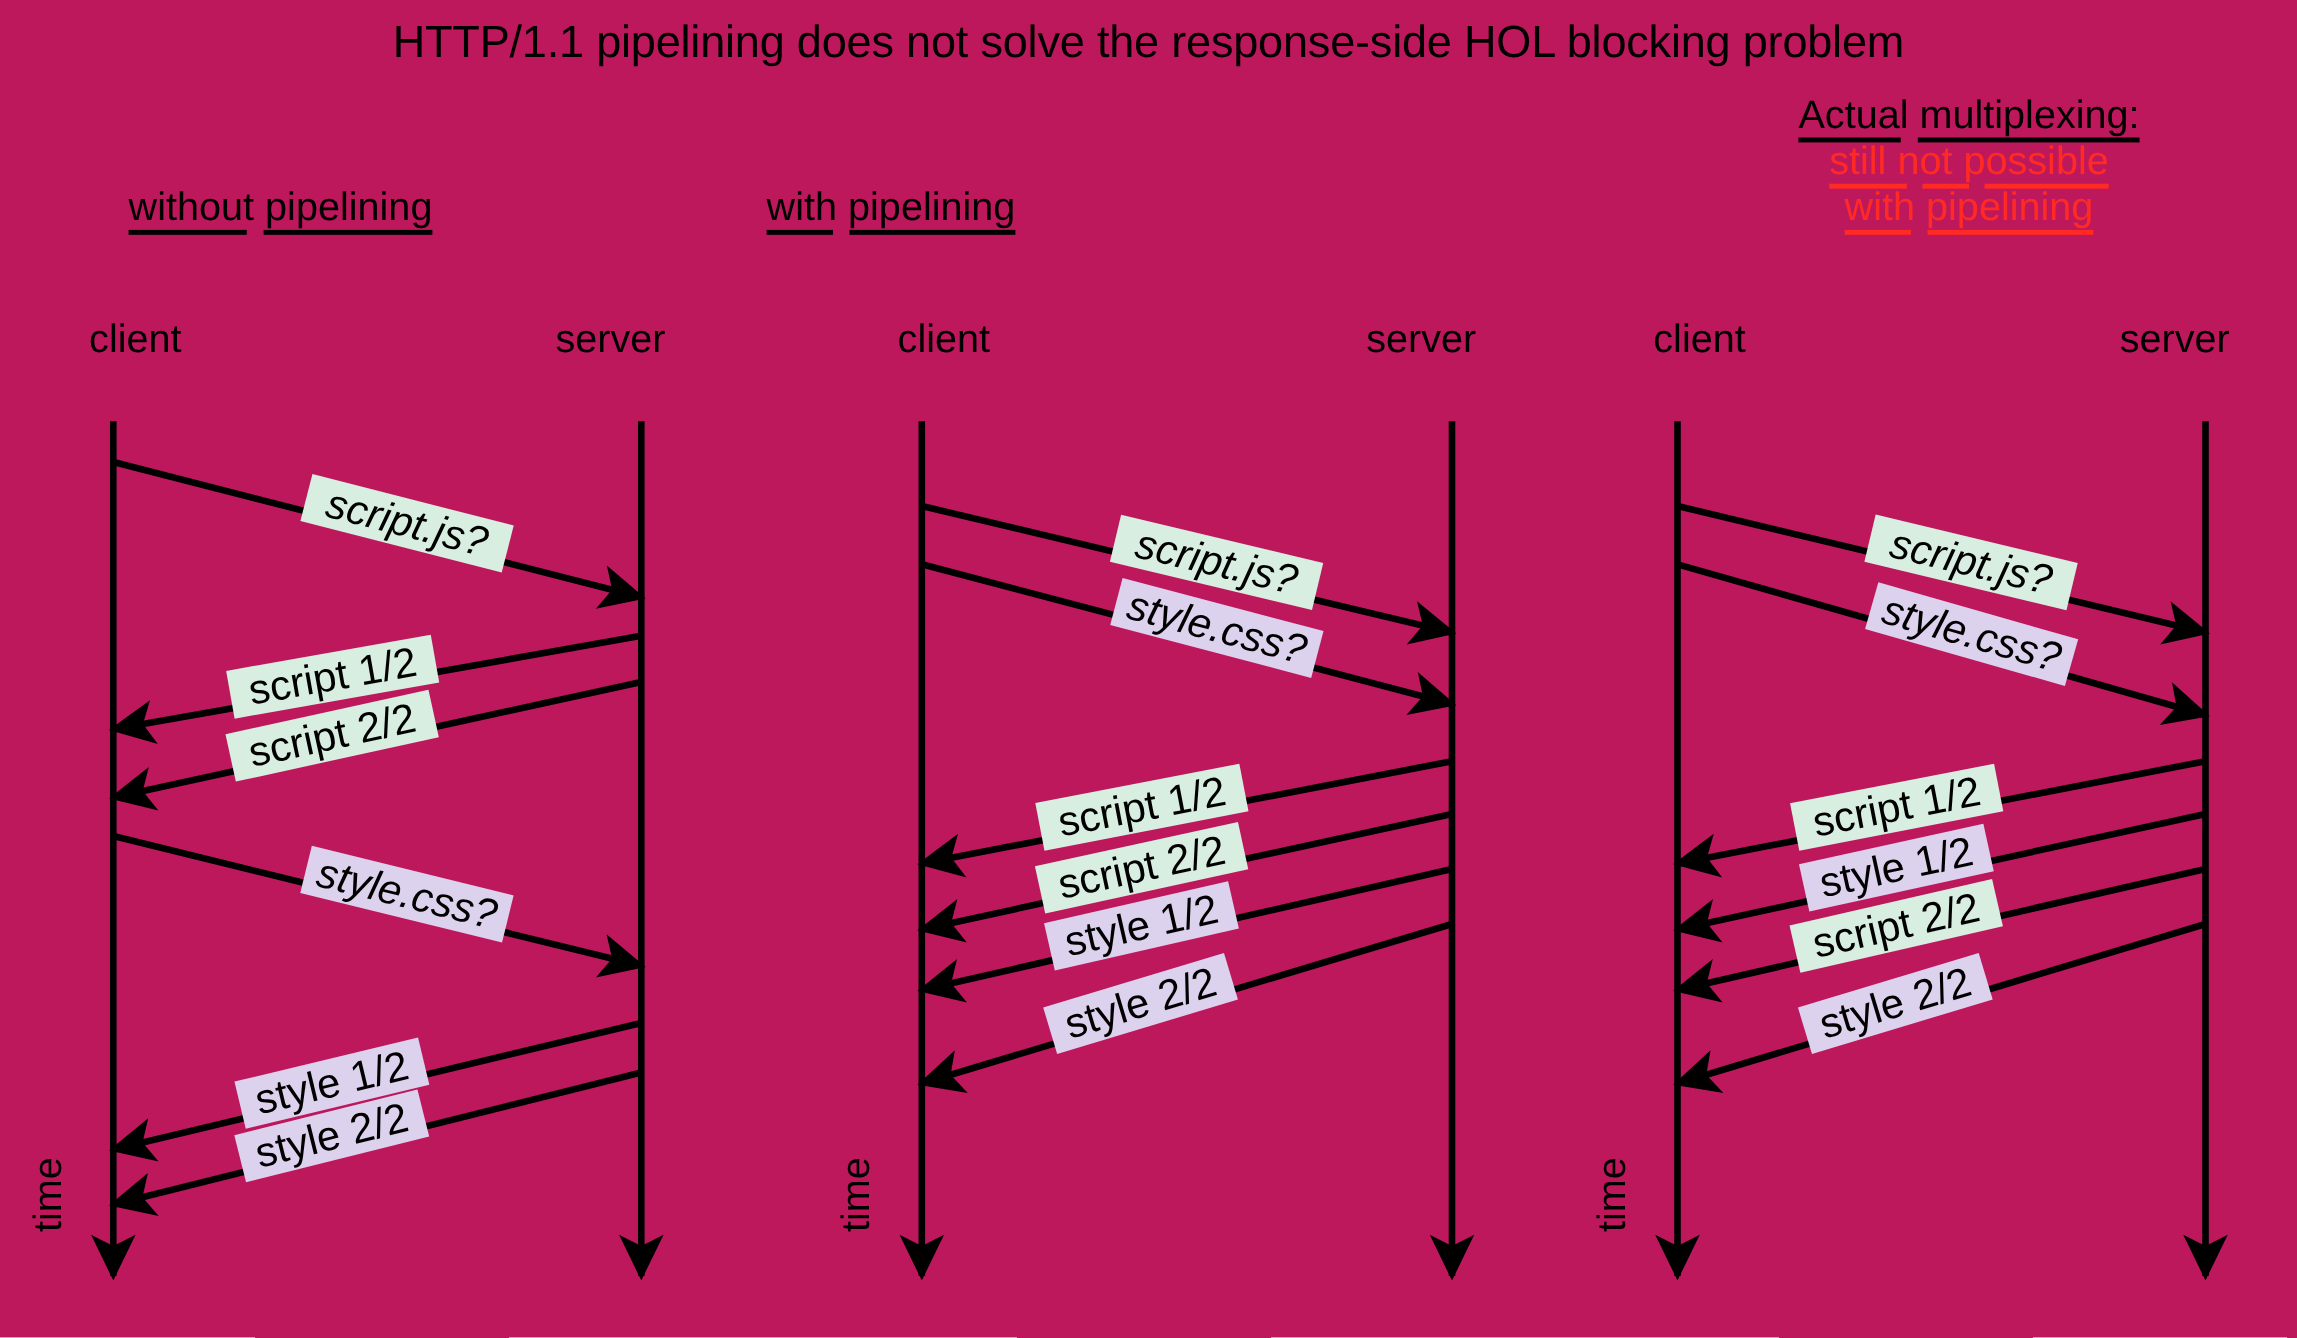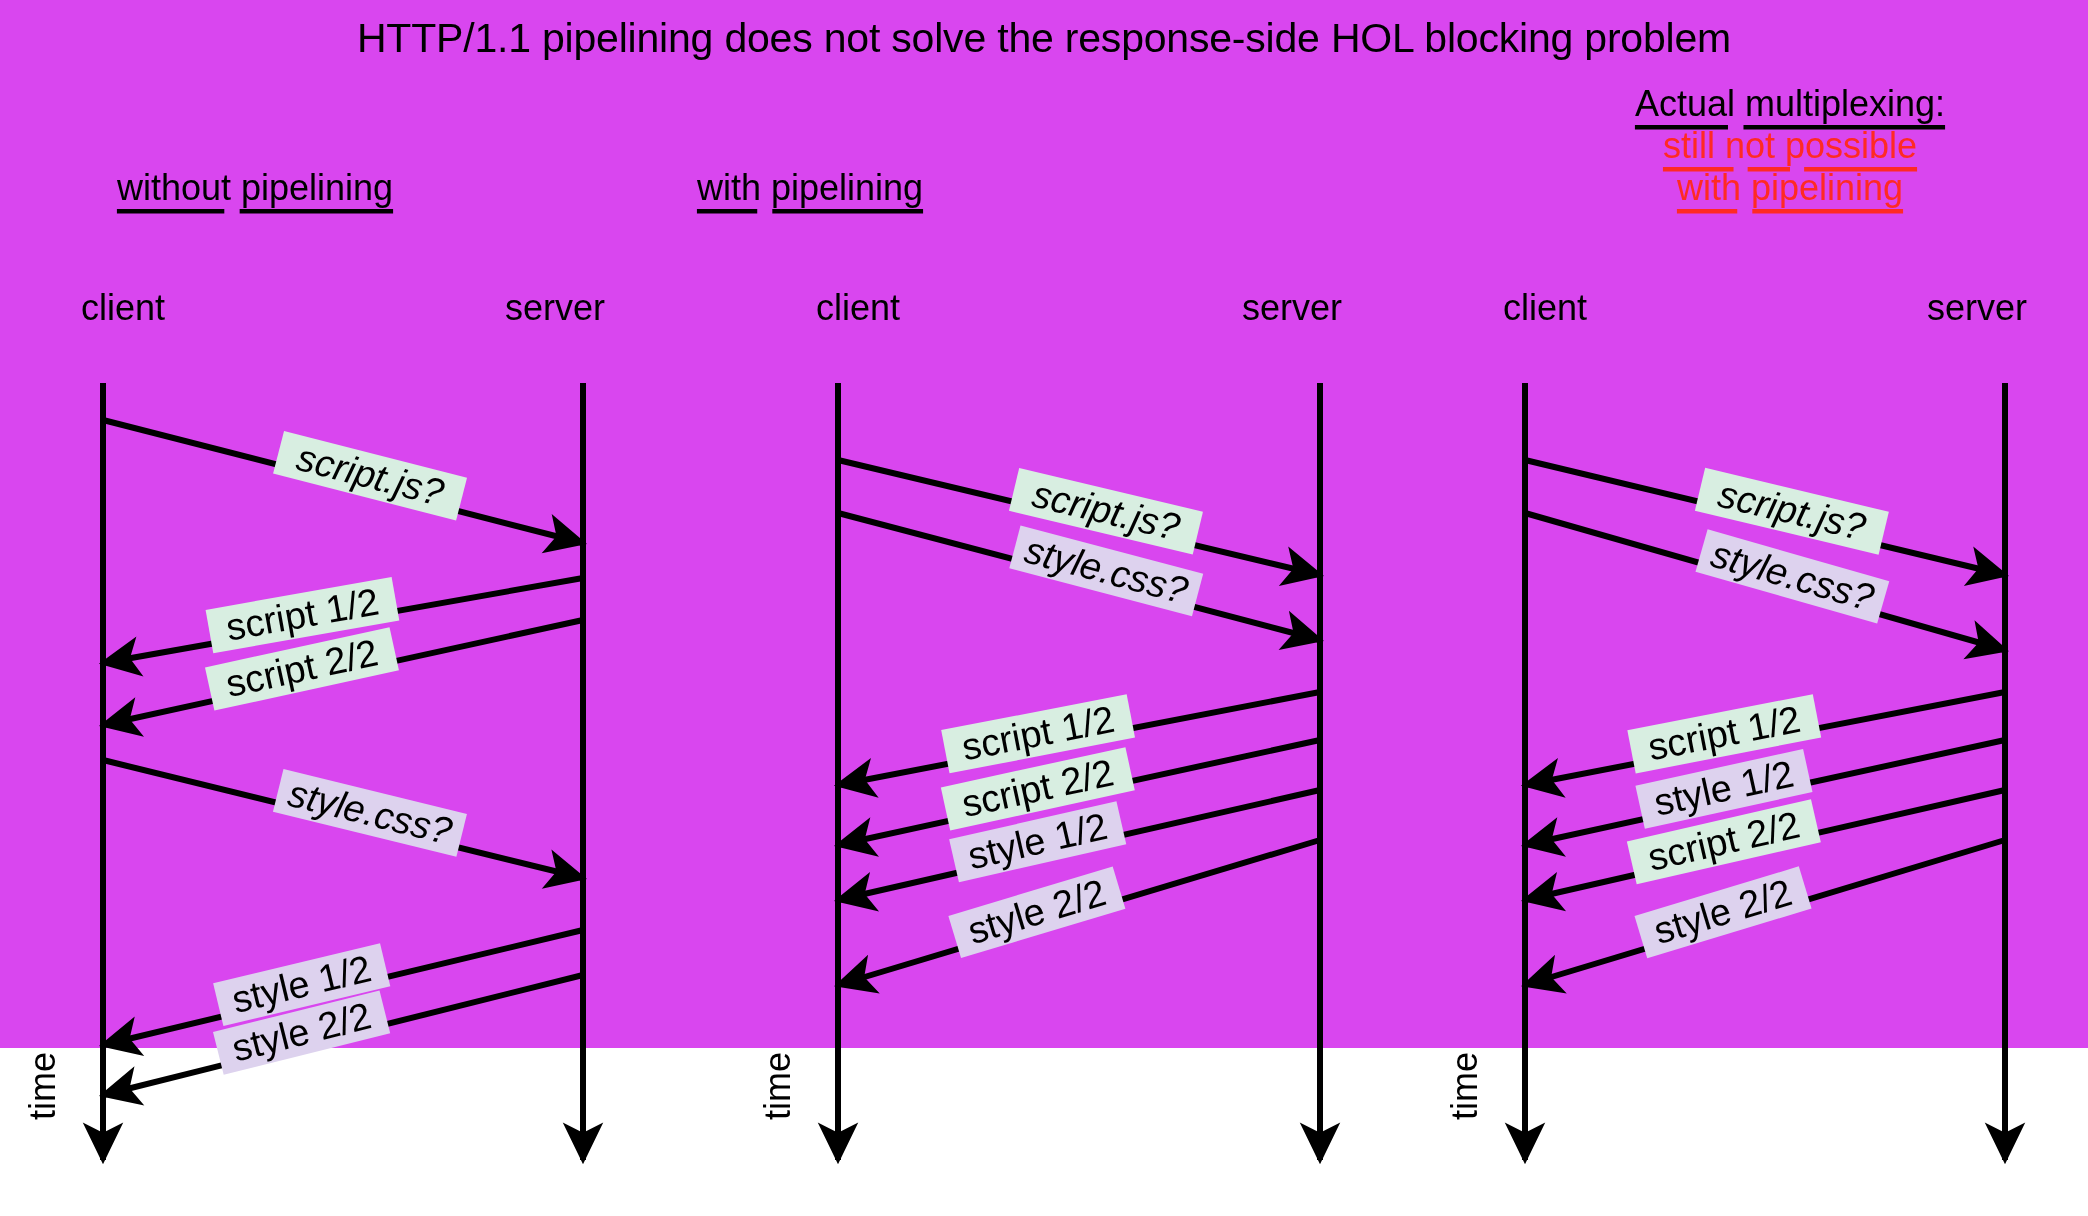--- a/index.html
+++ b/index.html
@@ -1,18 +1,18 @@
 <!DOCTYPE html>
 <html><head>
 <meta charset="utf-8">
 <style>
   html,body{margin:0;padding:0;background:#fff;}
   body{width:2088px;height:1216px;overflow:hidden;
        font-family:"Liberation Sans","DejaVu Sans",sans-serif;color:#000;}
-  #stage{position:relative;width:2088px;height:1048px;background:#d946ef;}
+  #stage{position:relative;width:2088px;height:1216px;background:#be185d;}
   svg#canvas{position:absolute;left:0;top:0;width:2088px;height:1216px;}
   text{font-family:"Liberation Sans","DejaVu Sans",sans-serif;}
 </style>
 </head>
 <body>
 
 <div id="stage">
   <svg id="canvas" viewBox="0 0 2088 1216">
     <defs>
       <marker id="ah" viewBox="0 0 12 12" refX="10.5" refY="6" markerWidth="7.5" markerHeight="7.5" orient="auto-start-reverse">

